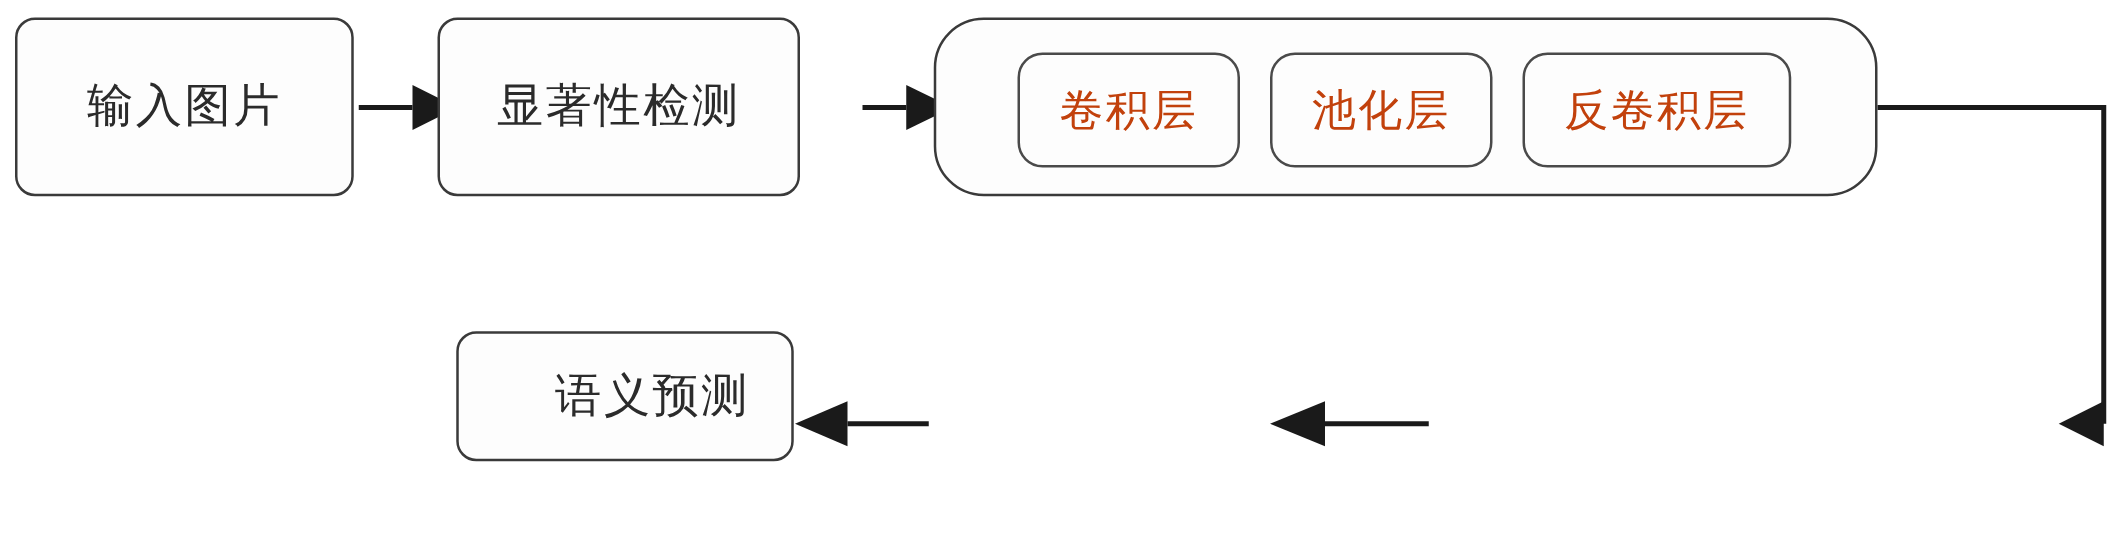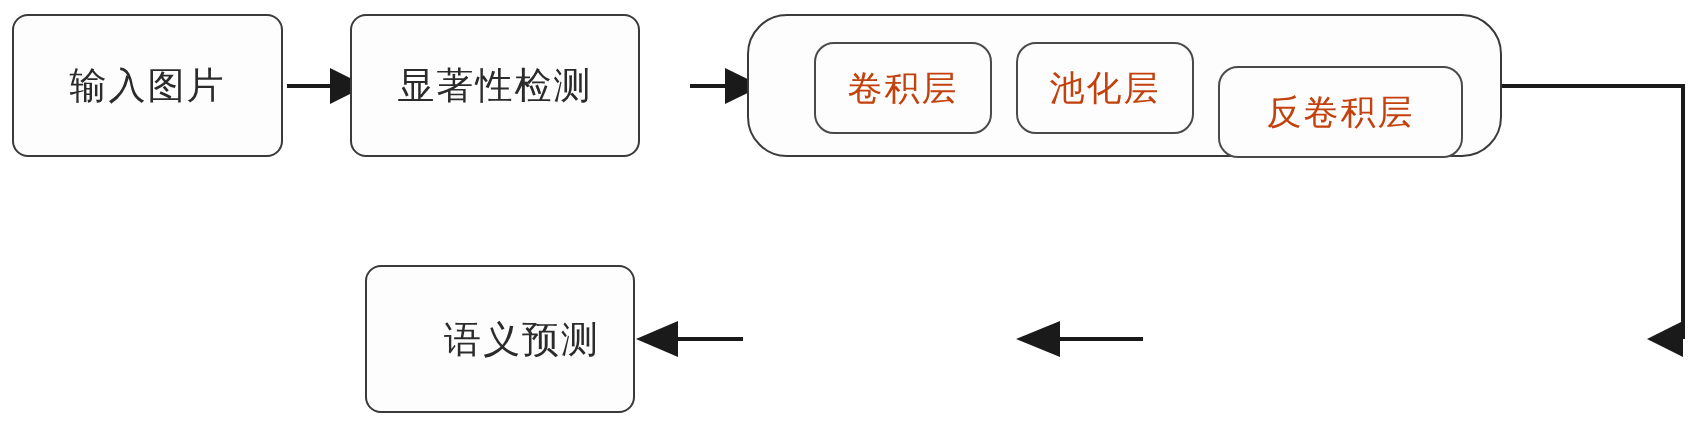--- a/index.html
+++ b/index.html
@@ -115,24 +115,24 @@
     <span class="node-label">显著性检测</span>
   </div>
 
   <div class="group-box" style="left:747px; top:14px; width:755px; height:143px;">
     <div class="inner-node" style="left:65px; top:26px; width:178px; height:92px;">
       <span class="inner-label">卷积层</span>
     </div>
     <div class="inner-node" style="left:267px; top:26px; width:178px; height:92px;align-items:center;">
       <span class="inner-label">池化层</span>
     </div>
-    <div class="inner-node" style="left:469px; top:26px; width:245px; height:92px;margin-top:24px;">
+    <div class="inner-node" style="left:469px; top:26px; width:215px; height:92px;">
       <span class="inner-label">反卷积层</span>
     </div>
   </div>
 
-  <div class="node" style="left:365px; top:265px; width:270px; height:148px;padding-left:44px;">
+  <div class="node" style="left:365px; top:265px; width:270px; height:104px;padding-left:44px;">
     <span class="node-label">语义预测</span>
   </div>
 
 
 
 </div>
 
 </body></html>

